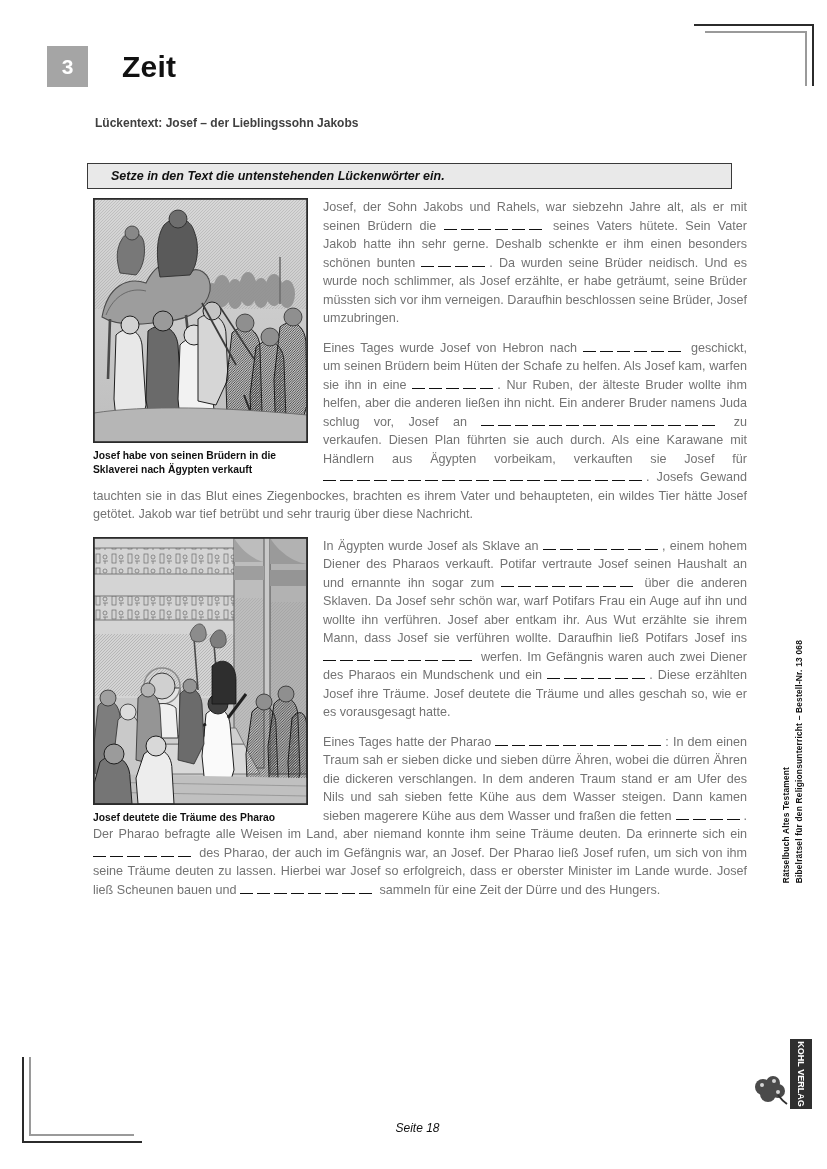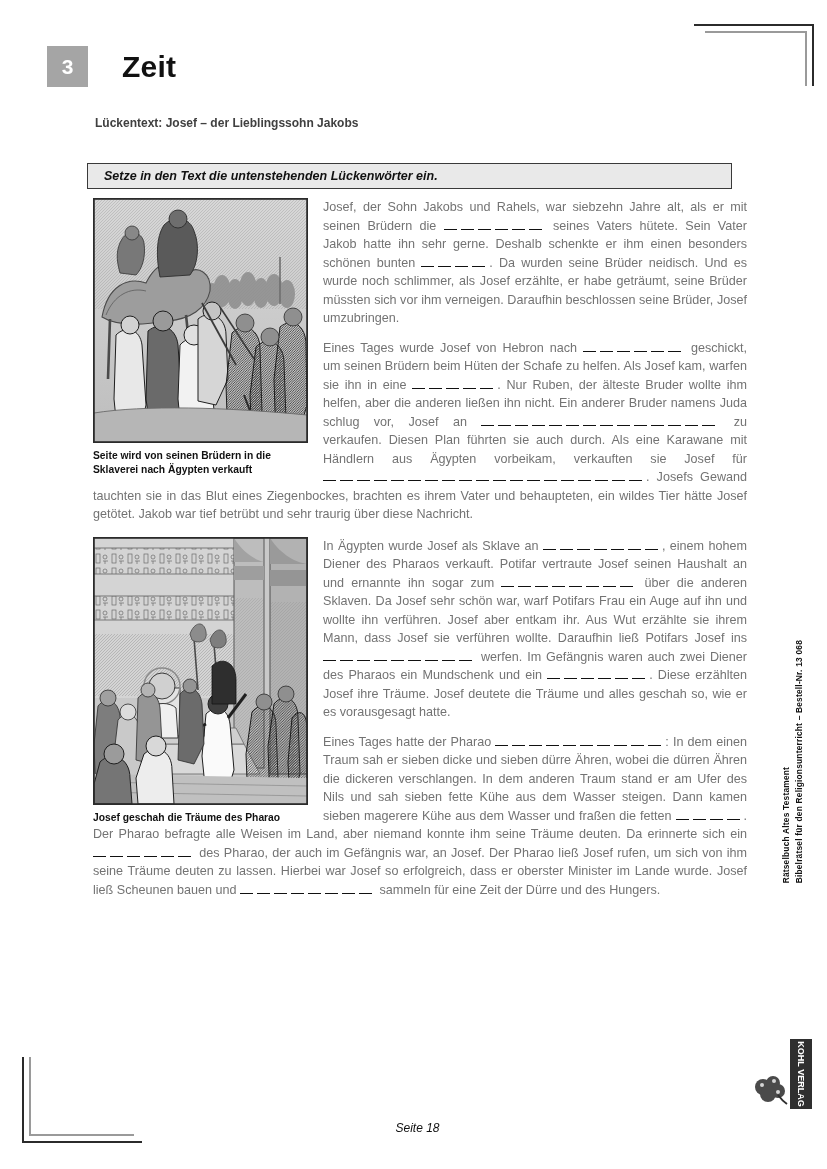--- a/index.html
+++ b/index.html
@@ -37,21 +37,21 @@
   
   .subtitle{
     position:absolute;left:95px;top:116px;font-size:12px;font-weight:bold;color:#404040;
   }
   .instruction{
     position:absolute;left:87px;top:163px;width:643px;height:24px;
     background:#e9e9e9;border:1px solid #3a3a3a;
     display:flex;align-items:center;
   }
   .instruction span{
-    font-size:12.5px;font-style:italic;font-weight:bold;color:#111;padding-left:16px;
+    font-size:12.5px;font-style:italic;font-weight:bold;color:#111;padding-left:23px;
   }
 
   
   .content{position:absolute;left:93px;top:198px;width:654px;}
 
   .fig{
     width:213px;border:1px solid #2b2b2b;background:#ffffff;
     display:block;
   }
   .fig-wrap{float:left;margin-right:15px;}
@@ -195,21 +195,21 @@
         </g>
 
         <line x1="108" y1="104" x2="142" y2="166" stroke="#3b3b3b" stroke-width="1.8"></line>
         <line x1="126" y1="108" x2="160" y2="160" stroke="#3b3b3b" stroke-width="1.6"></line>
         <line x1="150" y1="196" x2="168" y2="243" stroke="#2b2b2b" stroke-width="2"></line>
 
         <path d="M0,214 C50,206 130,208 213,216 L213,243 L0,243 Z" fill="#b6b6b6"></path>
         <path d="M0,214 C50,206 130,208 213,216" fill="none" stroke="#6a6a6a" stroke-width=".9"></path>
         <rect x="0" y="0" width="213" height="243" fill="none" stroke="#2b2b2b" stroke-width="1.6"></rect>
       </svg>
-      <div class="caption">Seite wird von seinen Brüdern in die Sklaverei nach Ägypten verkauft</div>
+      <div class="caption">Josef habe von seinen Brüdern in die Sklaverei nach Ägypten verkauft</div>
     </div>
 
     <p class="body">Josef, der Sohn Jakobs und Rahels, war siebzehn Jahre alt, als er mit seinen Brüdern die <span class="blanks"><i></i><i></i><i></i><i></i><i></i><i></i></span> seines Vaters hütete. Sein Vater Jakob hatte ihn sehr gerne. Deshalb schenkte er ihm einen besonders schönen bunten <span class="blanks"><i></i><i></i><i></i><i></i></span>. Da wurden seine Brüder neidisch. Und es wurde noch schlimmer, als Josef erzählte, er habe geträumt, seine Brüder müssten sich vor ihm verneigen. Daraufhin beschlossen seine Brüder, Josef umzubringen.</p>
     <p class="body">Eines Tages wurde Josef von Hebron nach <span class="blanks"><i></i><i></i><i></i><i></i><i></i><i></i></span> geschickt, um seinen Brüdern beim Hüten der Schafe zu helfen. Als Josef kam, warfen sie ihn in eine <span class="blanks"><i></i><i></i><i></i><i></i><i></i></span>. Nur Ruben, der älteste Bruder wollte ihm helfen, aber die anderen ließen ihn nicht. Ein anderer Bruder namens Juda schlug vor, Josef an <span class="blanks"><i></i><i></i><i></i><i></i><i></i><i></i><i></i><i></i><i></i><i></i><i></i><i></i><i></i><i></i></span> zu verkaufen. Diesen Plan führten sie auch durch. Als eine Karawane mit Händlern aus Ägypten vorbeikam, verkauften sie Josef für <span class="blanks"><i></i><i></i><i></i><i></i><i></i><i></i><i></i><i></i><i></i><i></i><i></i><i></i><i></i><i></i><i></i><i></i><i></i><i></i><i></i></span>. Josefs Gewand tauchten sie in das Blut eines Ziegenbockes, brachten es ihrem Vater und behaupteten, ein wildes Tier hätte Josef getötet. Jakob war tief betrübt und sehr traurig über diese Nachricht.</p>
 
     <div style="clear:both;height:2px;"></div>
 
     <div class="fig-wrap">
       <svg class="fig" viewBox="0 0 213 266" aria-hidden="true">
         <defs>
@@ -295,21 +295,21 @@
         <path d="M0,244 L213,248 M0,254 L213,258" stroke="#8a8a8a" stroke-width=".7" fill="none"></path>
 
         <g stroke="#1f1f1f" stroke-width="1">
           <path d="M50,216 C62,206 78,212 78,232 L80,266 L44,266 L42,240 Z" fill="#ededed"></path>
           <circle cx="62" cy="208" r="10" fill="#d8d8d8"></circle>
           <path d="M6,224 C18,212 36,220 36,240 L38,266 L0,266 L0,246 Z" fill="#757575"></path>
           <circle cx="20" cy="216" r="10" fill="#9b9b9b"></circle>
         </g>
         <rect x="0" y="0" width="213" height="266" fill="none" stroke="#2b2b2b" stroke-width="1.6"></rect>
       </svg>
-      <div class="caption">Josef geschah die Träume des Pharao</div>
+      <div class="caption">Josef deutete die Träume des Pharao</div>
     </div>
 
     <p class="body">In Ägypten wurde Josef als Sklave an <span class="blanks"><i></i><i></i><i></i><i></i><i></i><i></i><i></i></span>, einem hohem Diener des Pharaos verkauft. Potifar vertraute Josef seinen Haushalt an und ernannte ihn sogar zum <span class="blanks"><i></i><i></i><i></i><i></i><i></i><i></i><i></i><i></i></span> über die anderen Sklaven. Da Josef sehr schön war, warf Potifars Frau ein Auge auf ihn und wollte ihn verführen. Josef aber entkam ihr. Aus Wut erzählte sie ihrem Mann, dass Josef sie verführen wollte. Daraufhin ließ Potifars Josef ins <span class="blanks"><i></i><i></i><i></i><i></i><i></i><i></i><i></i><i></i><i></i></span> werfen. Im Gefängnis waren auch zwei Diener des Pharaos ein Mundschenk und ein <span class="blanks"><i></i><i></i><i></i><i></i><i></i><i></i></span>. Diese erzählten Josef ihre Träume. Josef deutete die Träume und alles geschah so, wie er es vorausgesagt hatte.</p>
     <p class="body">Eines Tages hatte der Pharao <span class="blanks"><i></i><i></i><i></i><i></i><i></i><i></i><i></i><i></i><i></i><i></i></span>: In dem einen Traum sah er sieben dicke und sieben dürre Ähren, wobei die dürren Ähren die dickeren verschlangen. In dem anderen Traum stand er am Ufer des Nils und sah sieben fette Kühe aus dem Wasser steigen. Dann kamen sieben magerere Kühe aus dem Wasser und fraßen die fetten <span class="blanks"><i></i><i></i><i></i><i></i></span>. Der Pharao befragte alle Weisen im Land, aber niemand konnte ihm seine Träume deuten. Da erinnerte sich ein <span class="blanks"><i></i><i></i><i></i><i></i><i></i><i></i></span> des Pharao, der auch im Gefängnis war, an Josef. Der Pharao ließ Josef rufen, um sich von ihm seine Träume deuten zu lassen. Hierbei war Josef so erfolgreich, dass er oberster Minister im Lande wurde. Josef ließ Scheunen bauen und <span class="blanks"><i></i><i></i><i></i><i></i><i></i><i></i><i></i><i></i></span> sammeln für eine Zeit der Dürre und des Hungers.</p>
 
     <div style="clear:both;"></div>
   </div>
 
   <div class="vert">
     <span>Rätselbuch Altes Testament</span>

